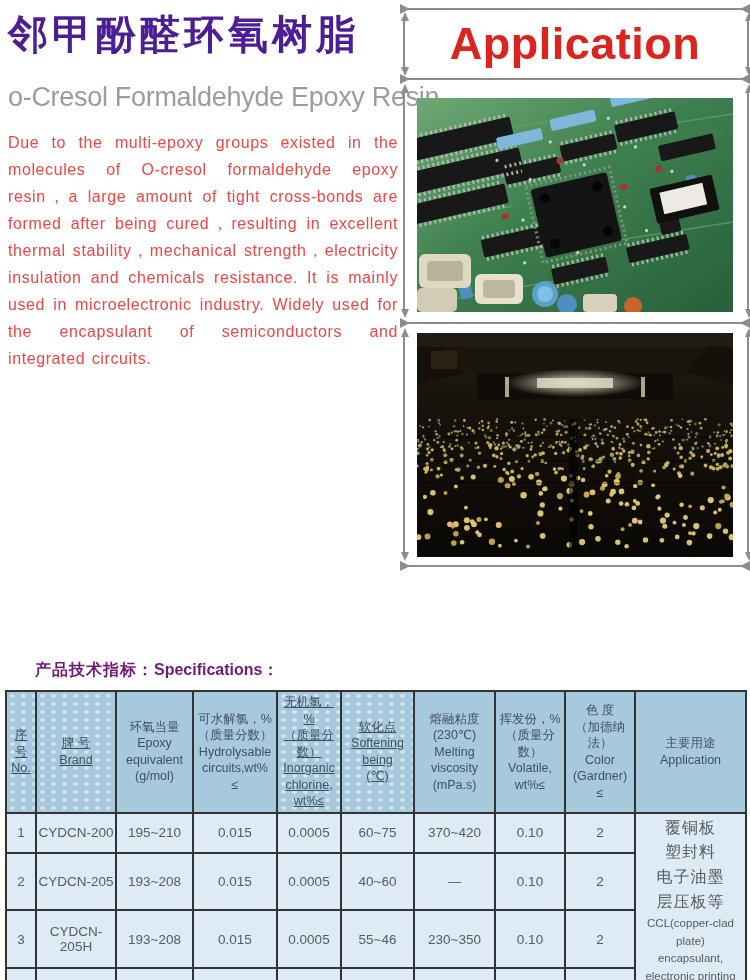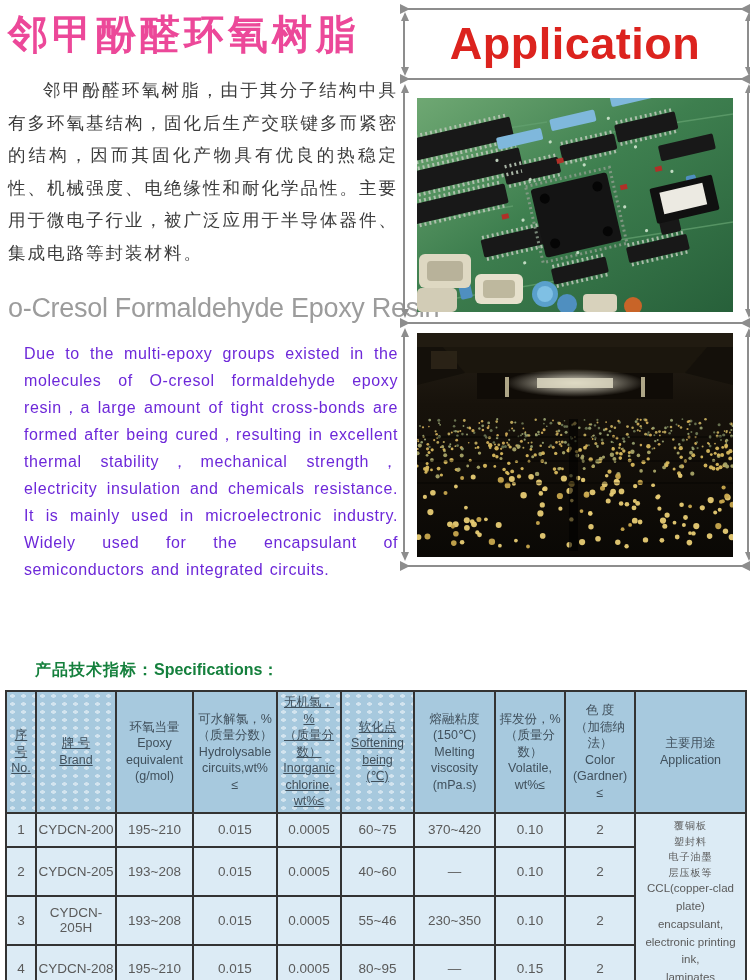--- a/index.html
+++ b/index.html
@@ -1,26 +1,26 @@
 <!DOCTYPE html>
 <html><head>
 <meta charset="utf-8">
 <style>
   html,body{margin:0;padding:0;background:#ffffff;}
   body{width:750px;height:980px;overflow:hidden;font-family:"Liberation Sans","DejaVu Sans",sans-serif;}
   .page{position:relative;width:750px;height:980px;background:#fff;}
 
   
   .left-col{position:absolute;left:8px;top:10px;width:390px;}
-  .cn-title{margin:0;font-size:40px;font-weight:900;color:#ec4899;letter-spacing:4px;line-height:1.2;}
+  .cn-title{margin:0;font-size:40px;font-weight:900;color:#4c1d95;letter-spacing:4px;line-height:1.2;}
   .cn-intro{margin:16px 0 0 0;font-size:17.5px;line-height:32.5px;letter-spacing:2px;color:#3c3c3c;
             text-align:justify;text-indent:2em;}
   .en-heading{margin:24px 0 0 0;font-size:27px;font-weight:300;color:#9c9c9c;letter-spacing:-0.3px;
               white-space:nowrap;}
-  .en-intro{margin:16px 0 0 16px;font-size:16px;line-height:27px;color:#6d28d9;letter-spacing:0.6px;
+  .en-intro{margin:16px 0 0 0;font-size:16px;line-height:27px;color:#ef4444;letter-spacing:0.6px;
             word-spacing:1.5px;text-align:justify;}
 
   
   .right-col{position:absolute;left:400px;top:0;width:350px;height:572px;}
   .hline{position:absolute;left:4px;right:4px;height:0;border-top:2px solid #8d8d8d;}
   .hline::before{content:"";position:absolute;left:-4px;top:-6px;width:0;height:0;
     border-left:10px solid #8d8d8d;border-top:5px solid transparent;border-bottom:5px solid transparent;}
   .hline::after{content:"";position:absolute;right:-4px;top:-6px;width:0;height:0;
     border-right:10px solid #8d8d8d;border-top:5px solid transparent;border-bottom:5px solid transparent;}
   .vline{position:absolute;width:0;border-left:2px solid #8d8d8d;}
@@ -31,49 +31,48 @@
   .vl{left:3px;} .vr{right:1px;}
   .app-banner{position:absolute;left:0;right:0;top:12px;height:64px;display:flex;
     align-items:center;justify-content:center;}
   .app-banner span{font-size:45px;font-weight:800;color:#dc231e;letter-spacing:0.5px;}
   .photo{position:absolute;left:17px;width:316px;overflow:hidden;background:#000;}
   .photo svg{display:block;width:100%;height:100%;}
   #photo1{top:98px;height:214px;}
   #photo2{top:333px;height:224px;}
 
   
-  .spec-caption{position:absolute;left:35px;top:660px;font-size:16px;color:#15803d;}
+  .spec-caption{position:absolute;left:35px;top:660px;font-size:16px;color:#701a75;}
   .spec-caption .cn{font-weight:700;letter-spacing:1px;}
   .spec-caption .en{font-weight:700;}
   table.specs{position:absolute;left:5px;top:690px;width:740px;border-collapse:collapse;
     table-layout:fixed;font-family:"Liberation Sans","DejaVu Sans",sans-serif;}
   table.specs th,table.specs td{border:2px solid #333;text-align:center;vertical-align:middle;
     padding:2px 1px;overflow:hidden;}
   table.specs th{background:#a7c9de;color:#40505c;font-weight:400;font-size:12.5px;line-height:1.32;
     white-space:pre-line;height:104px;}
   table.specs td{background:#dcebf5;color:#5a5a5a;font-size:13.5px;}
   table.specs tbody tr:nth-child(1){height:34px;}
   table.specs tbody tr:nth-child(2){height:49px;}
   table.specs tbody tr:nth-child(3){height:49px;}
   table.specs tbody tr:nth-child(4){height:48px;}
   table.specs th.dots{background-image:
      radial-gradient(ellipse 2.4px 1.7px at 50% 50%, rgba(255,255,255,.5) 96%, rgba(255,255,255,0) 100%);
      background-size:11px 8px;text-decoration:underline;}
   td.app-cell{font-size:12px;line-height:1.55;color:#555;}
-  td.app-cell .cnl{font-size:10px;white-space:pre-line;letter-spacing:1px;text-align:center;}
+  td.app-cell .cnl{font-size:16px;white-space:pre-line;letter-spacing:1px;text-align:center;}
   td.app-cell .enl{font-size:11.5px;white-space:pre-line;}
 </style>
 </head>
 <body>
 
 <div class="page">
 
   <div class="left-col">
     <h1 class="cn-title">邻甲酚醛环氧树脂</h1>
-    <p class="cn-intro">邻甲酚醛环氧树脂，由于其分子结构中具有多环氧基结构，固化后生产交联键多而紧密的结构，因而其固化产物具有优良的热稳定性、机械强度、电绝缘性和耐化学品性。主要用于微电子行业，被广泛应用于半导体器件、集成电路等封装材料。</p>
     <h2 class="en-heading">o-Cresol Formaldehyde Epoxy Resin</h2>
     <p class="en-intro">Due to the multi-epoxy groups existed in the molecules of O-cresol formaldehyde epoxy resin，a large amount of tight cross-bonds are formed after being cured，resulting in excellent thermal stability，mechanical strength，electricity insulation and chemicals resistance. It is mainly used in microelectronic industry. Widely used for the encapsulant of semiconductors and integrated circuits.</p>
   </div>
 
   <div class="right-col">
 
     <div class="hline" style="top:8px"></div>
     <div class="hline" style="top:78px"></div>
     <div class="hline" style="top:322px"></div>
     <div class="hline" style="top:565px"></div>
@@ -839,21 +838,21 @@
           <th class="dots">无机氯，%
 （质量分数）
 Inorganic
 chlorine,
 wt%≤</th>
           <th class="dots">软化点
 Softening
 being
 (℃)</th>
           <th>熔融粘度
-(150℃)
+(230℃)
 Melting
 viscosity
 (mPa.s)</th>
           <th>挥发份，%
 （质量分数）
 Volatile,
 wt%≤</th>
           <th>色 度
 （加德纳法）
 Color

